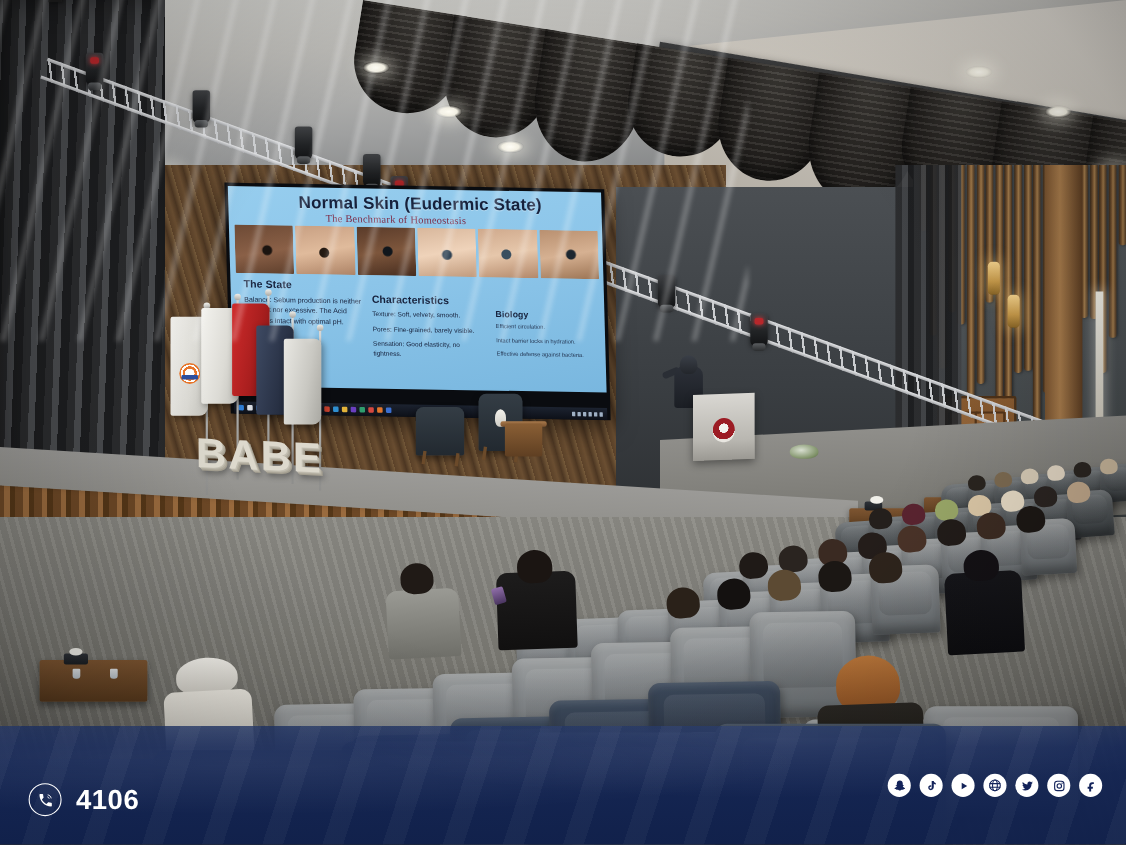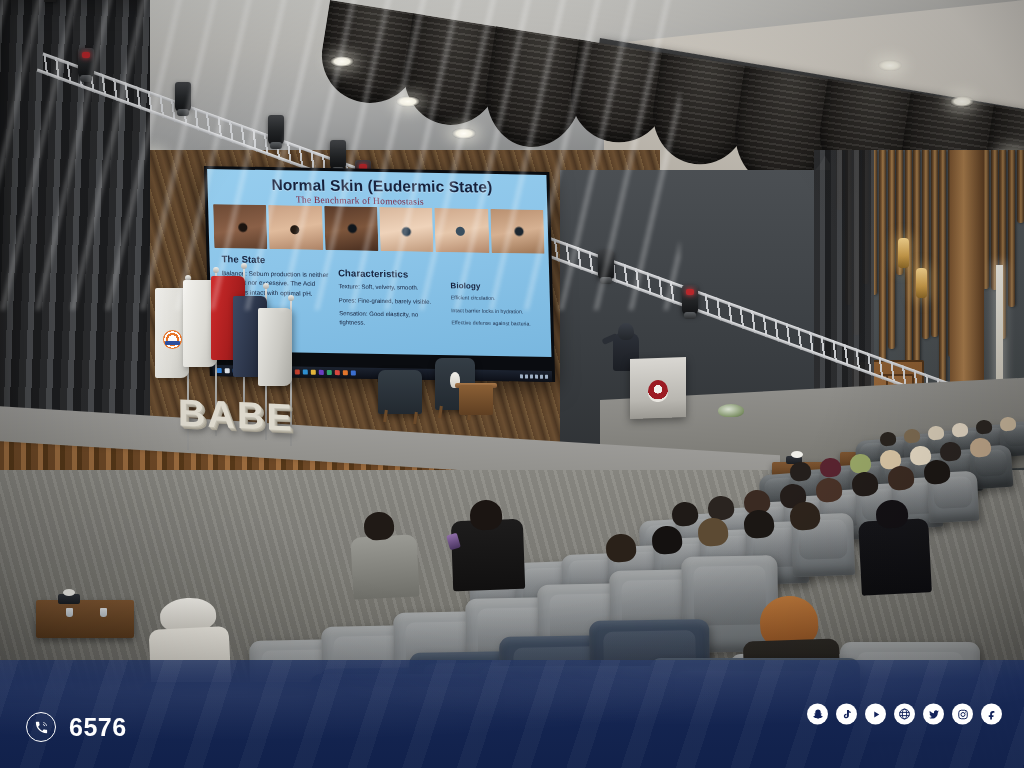--- a/index.html
+++ b/index.html
@@ -835,21 +835,21 @@
     <div class="banner-tex"></div>
 
     <div class="phone-block">
       <div class="phone-ring">
         <svg width="15" height="15" viewBox="0 0 24 24" fill="#fff">
           <path d="M6.6 10.8c1.4 2.8 3.8 5.1 6.6 6.6l2.2-2.2c.3-.3.7-.4 1-.2 1.1.4 2.4.6 3.6.6.6 0 1 .4 1 1V20c0 .6-.4 1-1 1C10.7 21 3 13.3 3 3.9c0-.6.4-1 1-1h3.4c.6 0 1 .4 1 1 0 1.3.2 2.5.6 3.6.1.3 0 .7-.2 1l-2.2 2.3z"></path>
           <path d="M15.5 4.2c2.3.5 4 2.2 4.5 4.5" stroke="#fff" stroke-width="1.3" fill="none" stroke-linecap="round"></path>
           <path d="M15 7.2c1 .3 1.7 1 2 2" stroke="#fff" stroke-width="1.3" fill="none" stroke-linecap="round"></path>
         </svg>
       </div>
-      <div class="phone-num">6576</div>
+      <div class="phone-num">4106</div>
     </div>
 
 
     <div class="socials">
       <a class="soc" href="#">
         <svg width="12" height="12" viewBox="0 0 24 24" fill="#13235a">
           <path d="M12 2c3.3 0 5.4 2.3 5.4 5.4 0 1.3-.1 2.3-.1 2.6.3.2.9.3 1.4.1.7-.2 1.2.7.5 1.2-.6.5-1.7.8-1.7 1.3 0 .9 2.3 3 3.8 3.3.5.1.5.8 0 1-.9.4-2.2.5-2.5.9-.2.3-.1 1-.7 1.1-.7.1-1.7-.3-2.9.1-1 .3-1.7 1.4-3.2 1.4s-2.2-1.1-3.2-1.4c-1.2-.4-2.2 0-2.9-.1-.6-.1-.5-.8-.7-1.1-.3-.4-1.6-.5-2.5-.9-.5-.2-.5-.9 0-1C4.2 15.6 6.5 13.5 6.5 12.6c0-.5-1.1-.8-1.7-1.3-.7-.5-.2-1.4.5-1.2.5.2 1.1.1 1.4-.1 0-.3-.1-1.3-.1-2.6C6.6 4.3 8.7 2 12 2z"></path>
         </svg>
       </a>
       <a class="soc" href="#">

